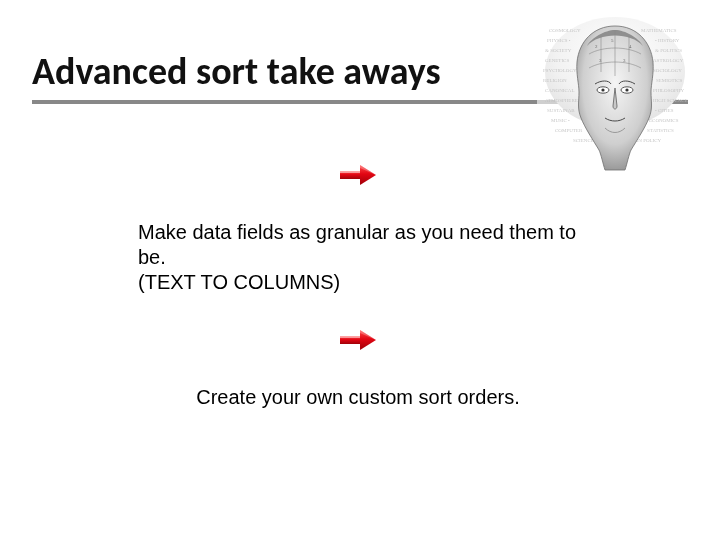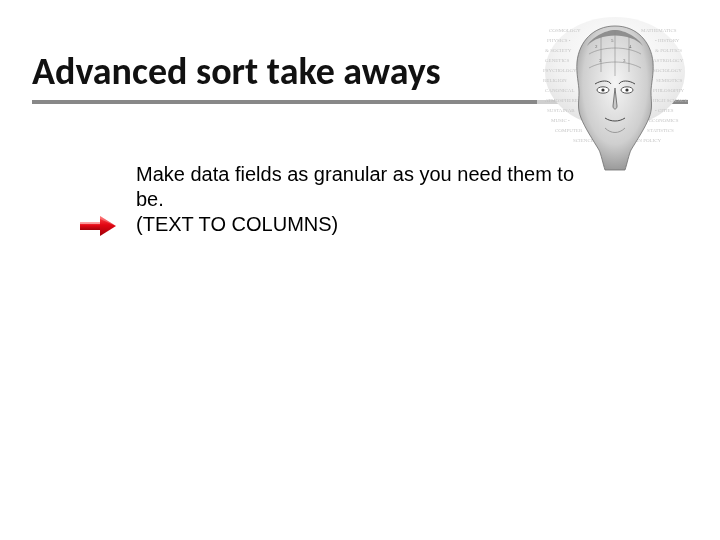--- a/index.html
+++ b/index.html
@@ -54,22 +54,23 @@
     pointer-events: none;
   }
   .bullets {
     position: absolute;
     left: 78px;
     top: 162px;
     width: 560px;
   }
   .bullet {
     display: flex;
-    align-items: flex-end;
+    align-items: center;
     margin-bottom: 32px;
+    flex-direction: column;
   }
   .arrow-col {
     flex: 0 0 58px;
     display: flex;
     align-items: flex-start;
     justify-content: flex-start;
   }
   .arrow {
     margin-top: 2px;
   }
@@ -200,16 +201,27 @@
           </defs>
           <rect x="2" y="7" width="20" height="8" fill="url(#ga1)"></rect>
           <polygon points="22,1 38,11 22,21" fill="url(#ga1)"></polygon>
           <rect x="2" y="7" width="20" height="2" fill="#ffffff" opacity="0.5"></rect>
           <polygon points="22,1 38,11 22,4" fill="#ffffff" opacity="0.25"></polygon>
         </svg>
       </div>
       <div class="bullet-text">Make data fields as granular as you need them to be.<br>(TEXT TO COLUMNS)</div>
     </div>
 
+    <div class="bullet">
+      <div class="arrow-col">
+        <svg class="arrow" width="40" height="22" viewBox="0 0 40 22">
+          <rect x="2" y="7" width="20" height="8" fill="url(#ga1)"></rect>
+          <polygon points="22,1 38,11 22,21" fill="url(#ga1)"></polygon>
+          <rect x="2" y="7" width="20" height="2" fill="#ffffff" opacity="0.5"></rect>
+          <polygon points="22,1 38,11 22,4" fill="#ffffff" opacity="0.25"></polygon>
+        </svg>
+      </div>
+      <div class="bullet-text">Create your own custom sort orders.</div>
+    </div>
 
   </div>
 
 </div>
 
 </body></html>

